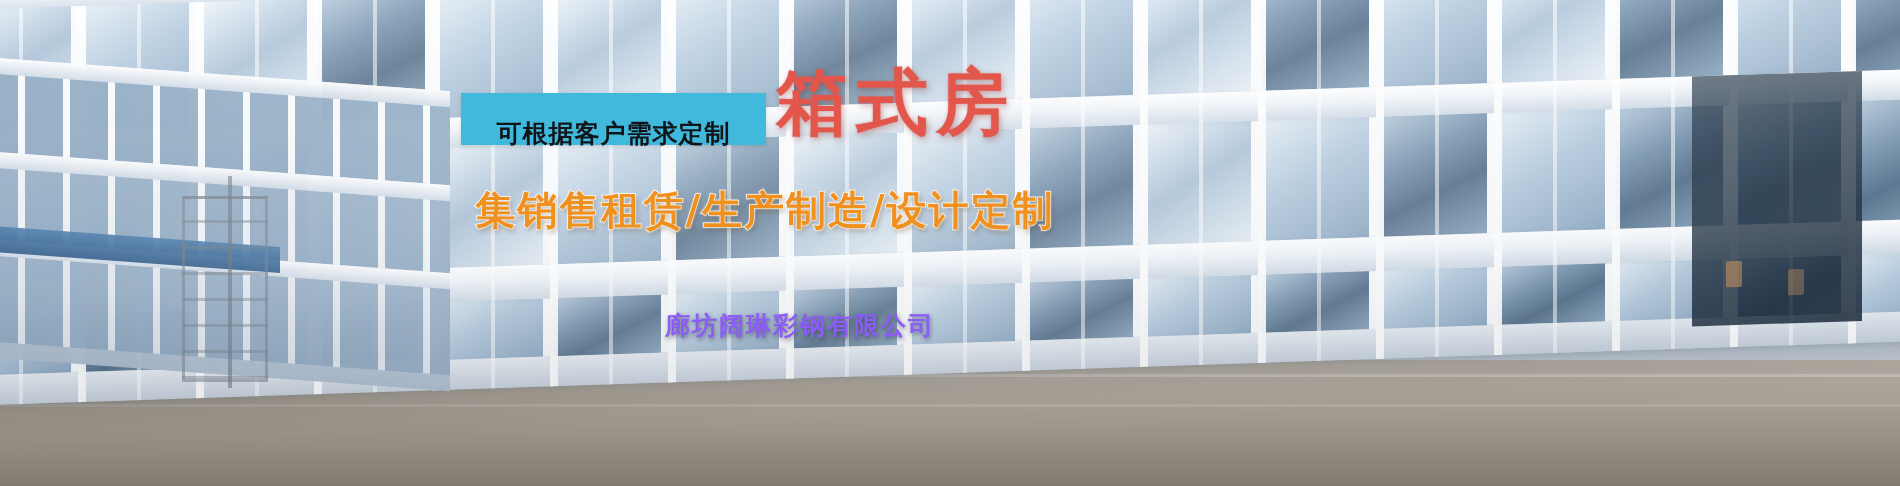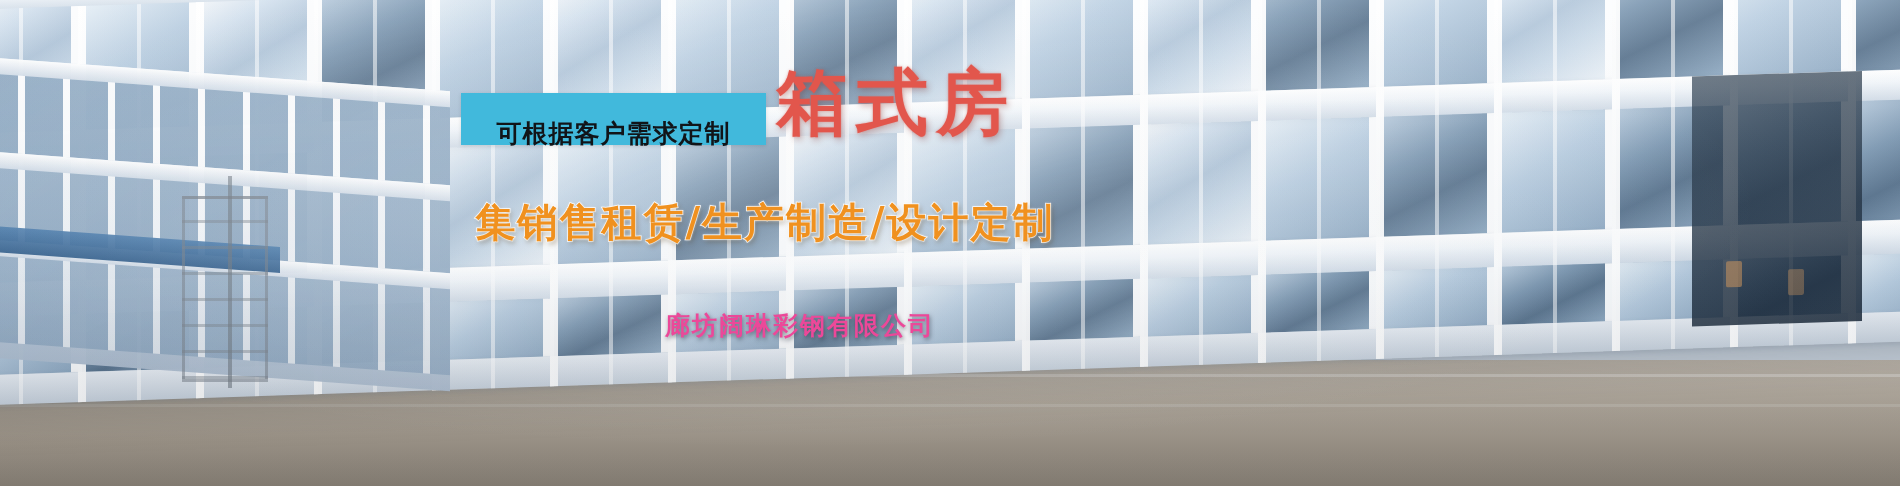--- a/index.html
+++ b/index.html
@@ -204,33 +204,33 @@
     line-height:1;
     letter-spacing:2px;
     color:#f0911f;
     white-space:nowrap;
     -webkit-text-stroke:1.5px #ffffff;
     paint-order:stroke fill;
     text-shadow:
       0 0 3px rgba(255,255,255,.9),
       2px 3px 5px rgba(90,60,20,.35);
   }
-  .slogan-1{ top:190px;margin-top:12px; }
+  .slogan-1{ top:190px; }
   .slogan-2{ top:243px; }
 
   
   .company{
     position:absolute;
     left:0; width:1600px;
     top:309px;
     text-align:center;
     font-size:25px;
     font-weight:700;
     letter-spacing:2px;
-    color:#ec4899;
+    color:#8b5cf6;
     white-space:nowrap;
     text-shadow:1px 2px 4px rgba(40,50,62,.55);
   }
 </style>
 </head>
 <body>
 
 <div class="banner">
 
   <div class="photo">

